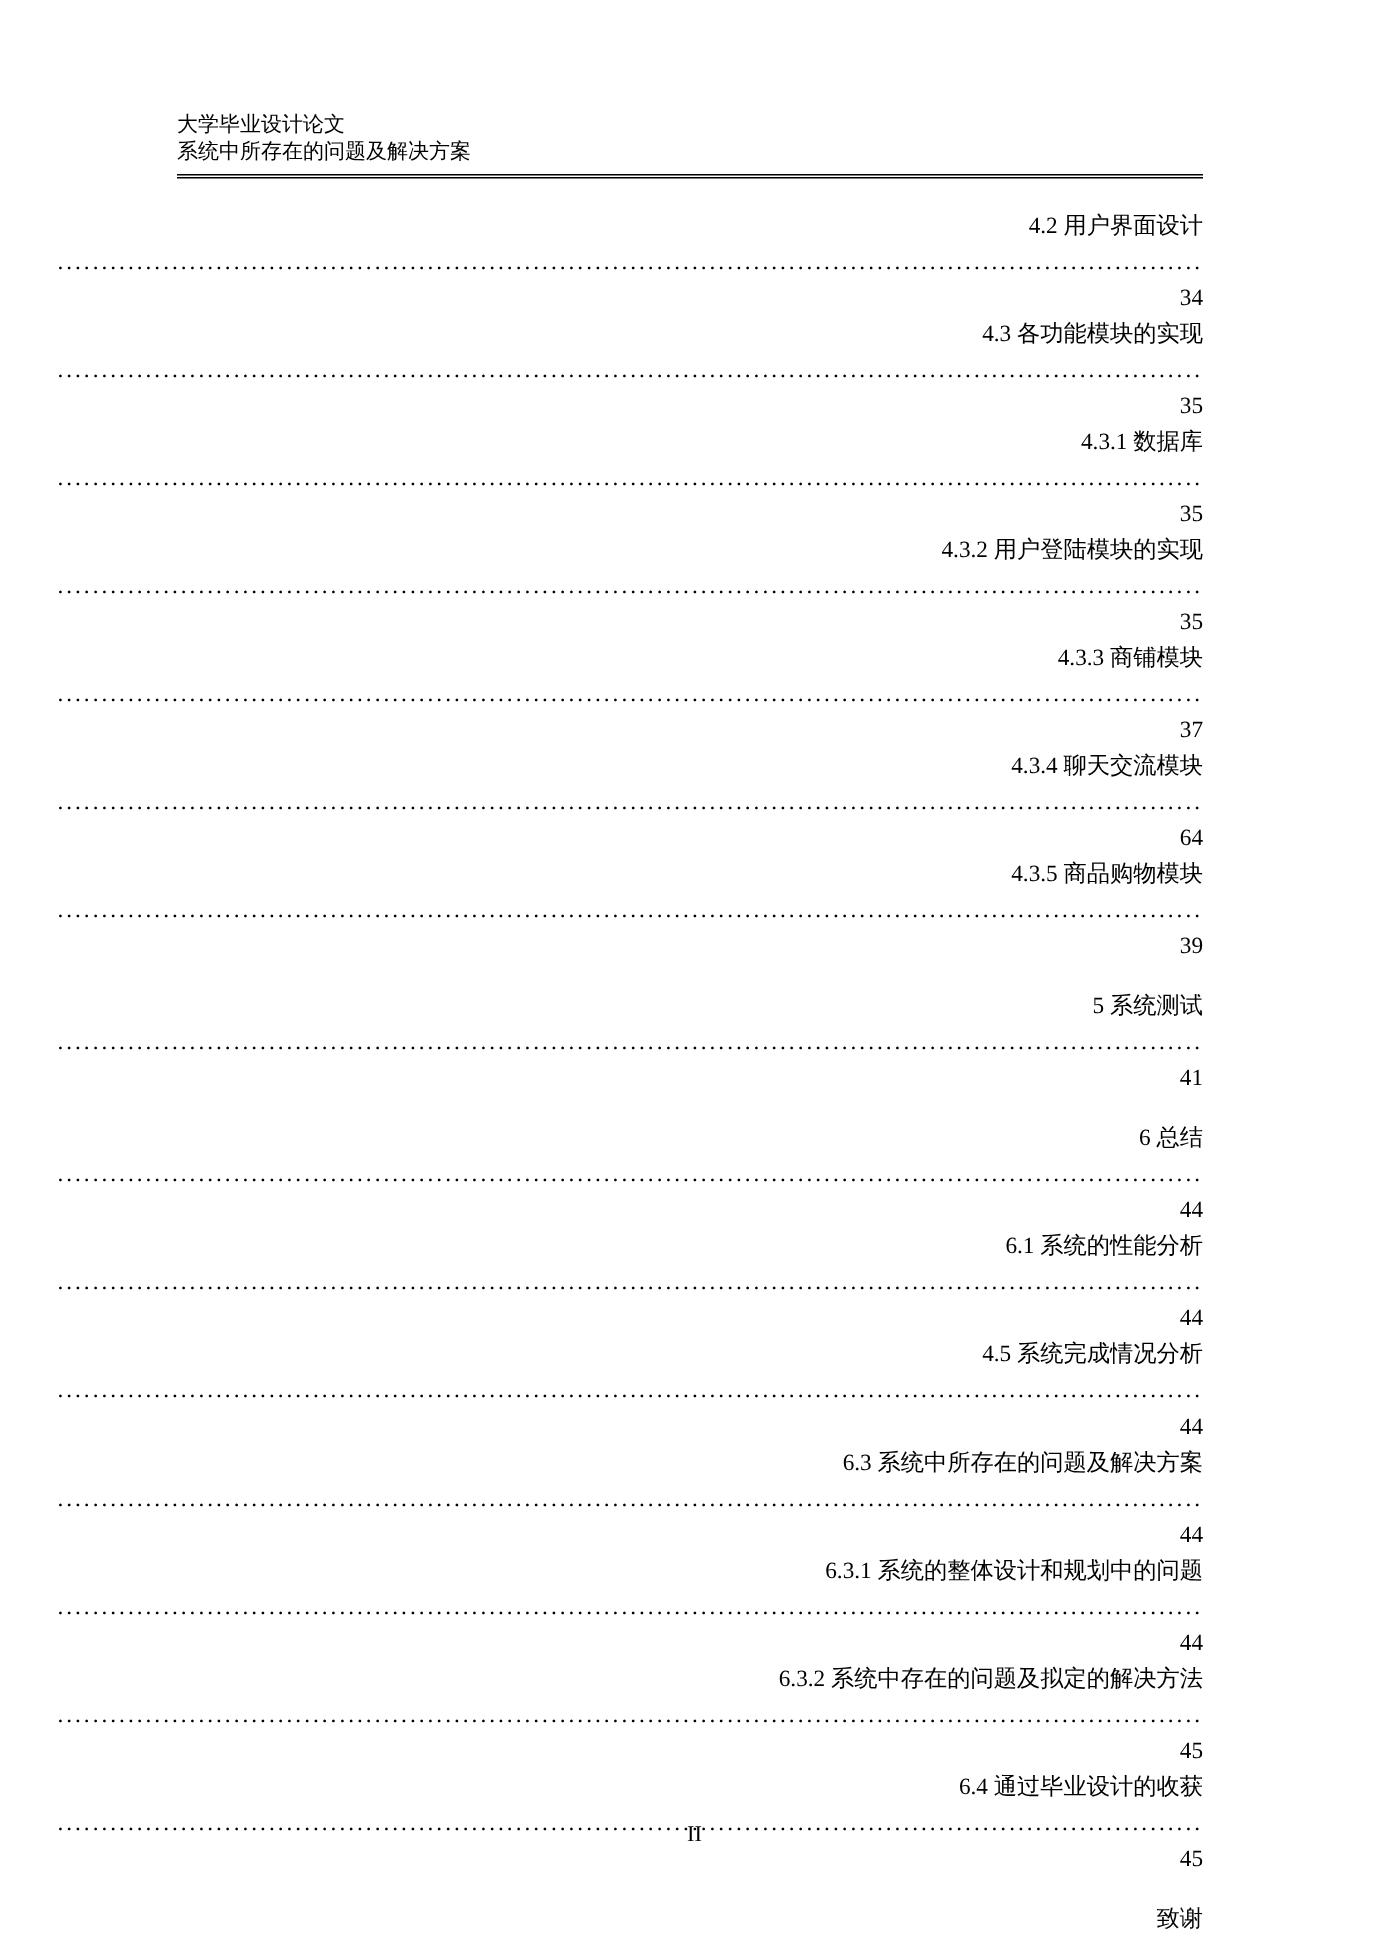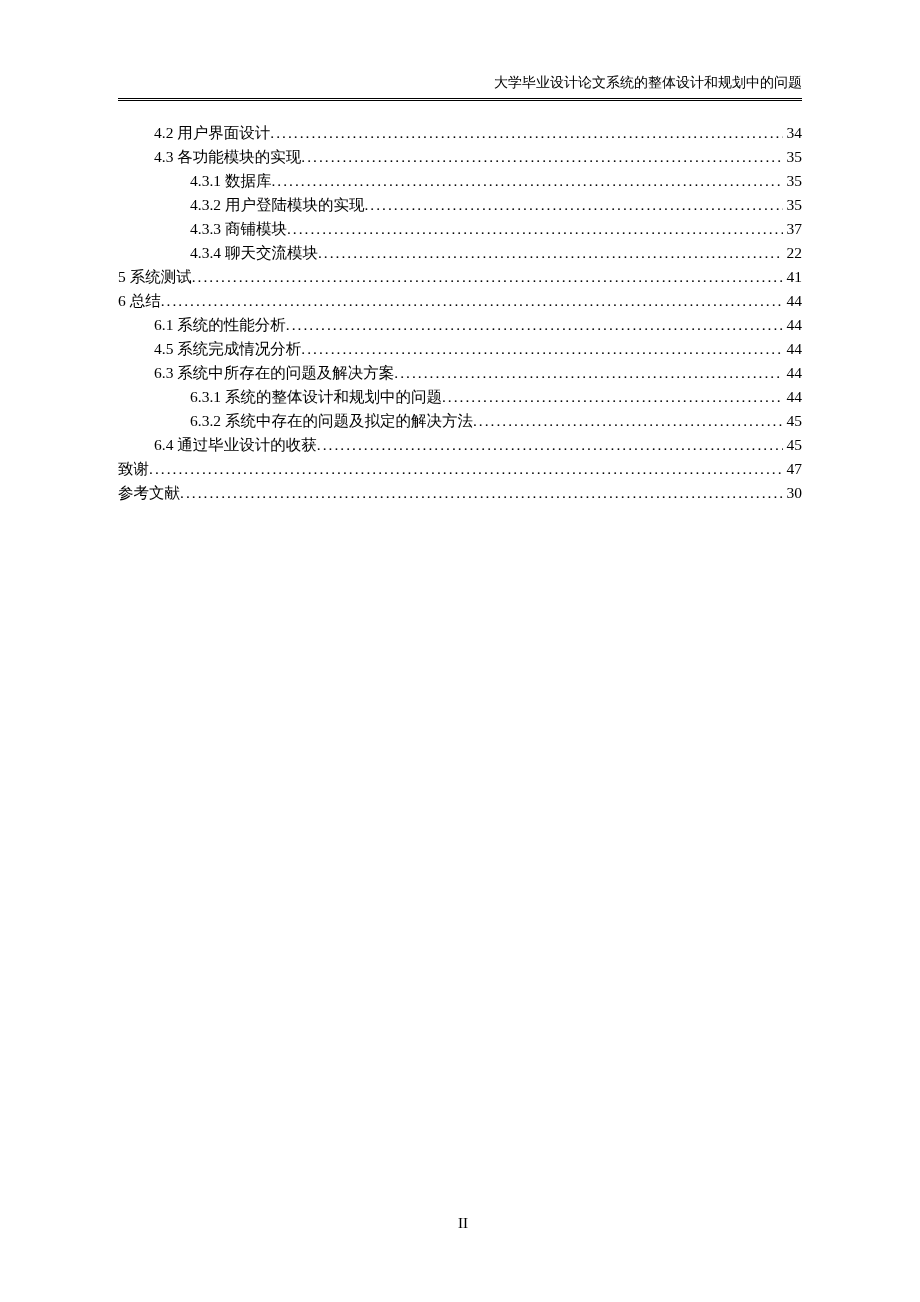--- a/index.html
+++ b/index.html
@@ -12,74 +12,76 @@
     position: relative;
   }
   .page {
     padding: 74px 118px 0 118px;
   }
   .header {
     display: flex;
     justify-content: flex-end;
     font-size: 14px;
     padding-bottom: 6px;
+    flex-direction: column;
   }
   .header-rule {
     border-bottom: 1.5px solid #000;
     margin-bottom: 1px;
   }
   .header-rule2 {
     border-bottom: 1px solid #000;
     margin-bottom: 20px;
   }
   .toc {
     font-size: 15.5px;
     line-height: 1.55;
   }
   .toc-row {
     display: flex;
     white-space: nowrap;
-    align-items: center;
+    align-items: flex-end;
+    flex-direction: column;
   }
   .toc-label {
     flex: 0 0 auto;
   }
   .toc-dots {
     flex: 1 1 auto;
     overflow: hidden;
     letter-spacing: 2px;
   }
   .toc-dots::after {
     content: "..................................................................................................................................";
   }
   .toc-page {
     flex: 0 0 auto;
     padding-left: 4px;
   }
-  .indent-0 { padding-left: 0; }
+  .indent-0 { padding-left: 0; margin-top: 16px; }
   .indent-1 { padding-left: 36px; }
   .indent-2 { padding-left: 72px; }
   .page-number {
     position: absolute;
     bottom: 70px;
     left: 3px;
     width: 100%;
     text-align: center;
     font-family: "Times New Roman", serif;
     font-size: 15px;
   }
 </style>
 </head>
 <body>
 
 <div class="page">
 
   <div class="header">
     <span>大学毕业设计论文</span>
-    <span>系统的整体设计和规划中的问题</span>
+    <span>系统中所存在的问题及解决方案</span>
   </div>
   <div class="header-rule"></div>
   <div class="header-rule2"></div>
 
   <div class="toc" id="toc">
       <div class="toc-row indent-1">
         <span class="toc-label">4.2 用户界面设计</span>
         <span class="toc-dots"></span>
         <span class="toc-page">34</span>
       </div>
@@ -99,21 +101,26 @@
         <span class="toc-page">35</span>
       </div>
       <div class="toc-row indent-2">
         <span class="toc-label">4.3.3 商铺模块</span>
         <span class="toc-dots"></span>
         <span class="toc-page">37</span>
       </div>
       <div class="toc-row indent-2">
         <span class="toc-label">4.3.4 聊天交流模块</span>
         <span class="toc-dots"></span>
-        <span class="toc-page">22</span>
+        <span class="toc-page">64</span>
+      </div>
+      <div class="toc-row indent-2">
+        <span class="toc-label">4.3.5 商品购物模块</span>
+        <span class="toc-dots"></span>
+        <span class="toc-page">39</span>
       </div>
       <div class="toc-row indent-0">
         <span class="toc-label">5  系统测试</span>
         <span class="toc-dots"></span>
         <span class="toc-page">41</span>
       </div>
       <div class="toc-row indent-0">
         <span class="toc-label">6  总结</span>
         <span class="toc-dots"></span>
         <span class="toc-page">44</span>

